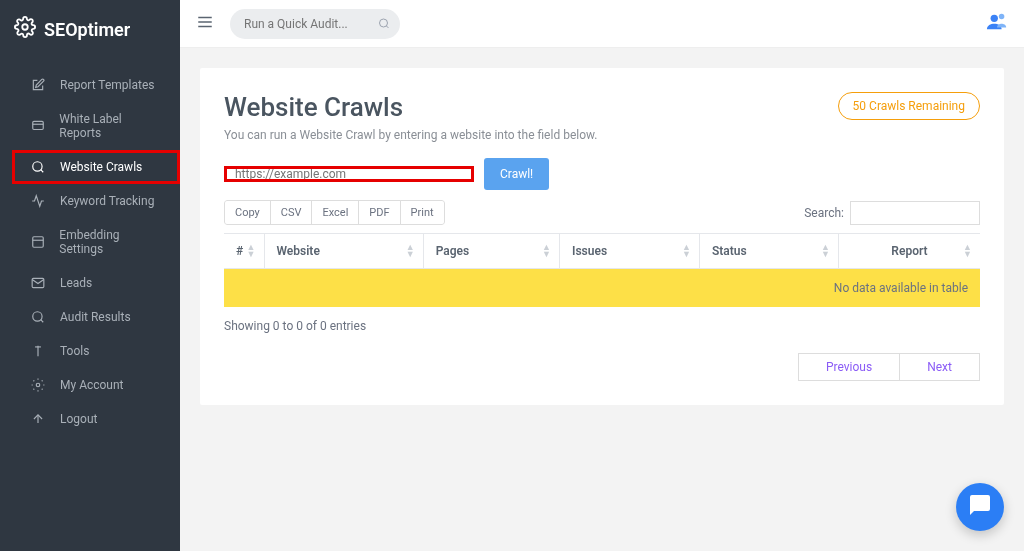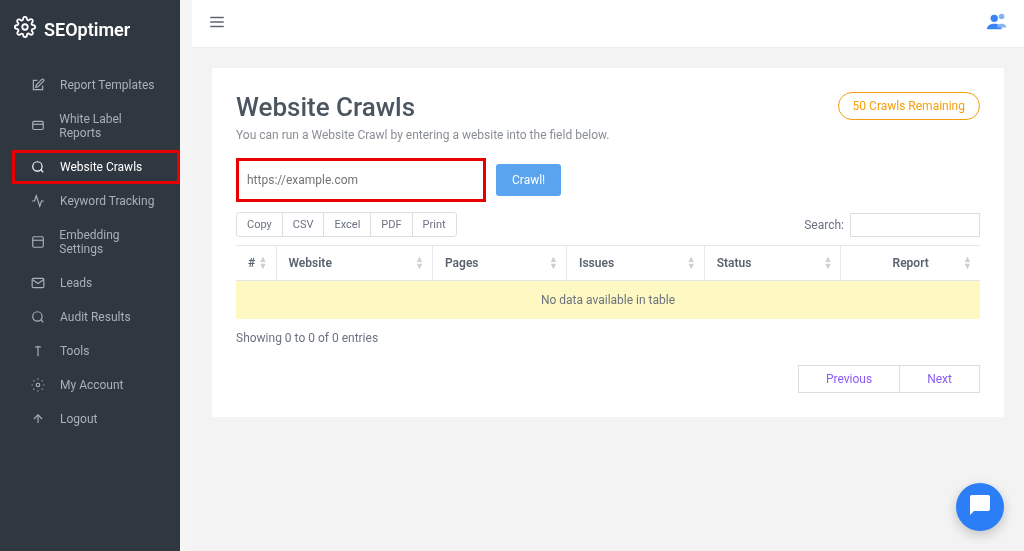--- a/index.html
+++ b/index.html
@@ -1,17 +1,17 @@
 <!DOCTYPE html>
 <html><head>
   <meta charset="utf-8">
   <style>
     * { margin: 0; padding: 0; box-sizing: border-box; font-family: -apple-system, BlinkMacSystemFont, "Segoe UI", Roboto, sans-serif; }
     body { width: 1024px; height: 551px; overflow: hidden; background: #f5f5f5; }
-    .layout { display: flex; height: 100%; gap: 12px; }
+    .layout { display: flex; height: 100%; }
     .sidebar { width: 180px; background: #2f3741; color: #c5cad0; flex-shrink: 0; }
     .brand { display: flex; align-items: center; gap: 8px; padding: 16px 14px; border-bottom: 0; }
     .brand-text { color: #fff; font-size: 18px; font-weight: 600; }
     .brand-icon { color: #fff; }
     .nav { list-style: none; margin-top: 10px; margin-left: 12px; }
     .nav-item { display: flex; align-items: center; gap: 14px; padding: 10px 18px; font-size: 12px; cursor: pointer; color: #a9b0b8; }
     .nav-item.active { background: #2f3741; color: #fff; outline: 3px solid #e60000; outline-offset: -3px; }
     .nav-item.active .nav-icon, .nav-item.active .nav-label { color: #fff; }
     .nav-icon { width: 16px; display: flex; justify-content: center; color: #a9b0b8; }
     .main { flex: 1; display: flex; flex-direction: column; background: #f3f3f3; }
@@ -22,36 +22,36 @@
     .top-search-icon { position: absolute; right: 10px; top: 50%; transform: translateY(-50%); color: #9ca3af; pointer-events: none; }
     .topbar-spacer { flex: 1; }
     .topbar-user { color: #3b82f6; }
     .content { flex: 1; padding: 20px; overflow: auto; }
     .panel { background: #fff; padding: 24px; border-radius: 2px; }
     .panel-head { display: flex; align-items: flex-start; justify-content: space-between; }
     .page-title { font-size: 26px; color: #4a5560; font-weight: 500; }
     .badge-remaining { border: 1px solid #f59e0b; color: #f59e0b; padding: 6px 14px; border-radius: 16px; font-size: 12px; }
     .subtitle { color: #8a8f96; font-size: 12px; margin-top: 6px; }
     .crawl-row { display: flex; align-items: center; gap: 10px; margin-top: 16px; }
-    .crawl-input { width: 250px; height: 44px; border: 3px solid #e60000; padding: 0 8px; font-size: 12px; color: #6b7280; outline: none; }
+    .crawl-input { width: 250px; height: 16px; border: 3px solid #e60000; padding: 0 8px; font-size: 12px; color: #6b7280; outline: none; }
     .crawl-btn { background: #5aa3ef; color: #fff; border: none; height: 32px; padding: 0 16px; font-size: 12px; border-radius: 3px; cursor: pointer; }
     .export-row { display: flex; align-items: center; margin-top: 10px; }
     .export-btns { display: flex; border-radius: 3px; overflow: hidden; }
     .export-btn { border: 1px solid #ddd; background: #fff; color: #6b7280; font-size: 11px; padding: 5px 10px; cursor: pointer; margin-left: -1px; }
     .export-btn:first-child { margin-left: 0; border-top-left-radius: 3px; border-bottom-left-radius: 3px; }
     .export-btn:last-child { border-top-right-radius: 3px; border-bottom-right-radius: 3px; text-align: center; }
     .table-search-wrap { margin-left: auto; display: flex; align-items: center; gap: 6px; font-size: 12px; color: #6b7280; }
     .table-search { width: 130px; height: 24px; border: 1px solid #ddd; padding: 0 6px; font-size: 12px; outline: none; }
     .data-table { width: 100%; border-collapse: collapse; margin-top: 8px; }
     .data-table th { text-align: left; font-size: 12px; font-weight: 600; color: #5a6470; padding: 10px 12px; border-top: 1px solid #e5e7eb; border-bottom: 1px solid #e5e7eb; position: relative; }
     .data-table th:not(:first-child) { border-left: 1px solid #e5e7eb; }
     .data-table th.report { text-align: center; }
     .sort-arrows { position: absolute; right: 8px; top: 50%; transform: translateY(-50%); color: #cbd0d6; font-size: 12px; line-height: 7px; }
     .sort-arrows .up, .sort-arrows .down { display:block; font-size:9px; }
-    .data-table td.empty { text-align: center; font-size: 12px; color: #6b7280; padding: 12px; background: #fef9c3; }
+    .data-table td.empty { text-align: right; font-size: 12px; color: #6b7280; padding: 12px; background: #fde047; }
     .showing { font-size: 12px; color: #6b7280; margin-top: 12px; }
     .pagination { display: flex; justify-content: flex-end; margin-top: 20px; }
     .page-btn { border: 1px solid #ddd; background: #fff; color: #8b5cf6; font-size: 12px; padding: 6px 27px; cursor: pointer; text-align: center; }
     .page-btn + .page-btn { margin-left: -1px; }
     .chat-fab { position: fixed; right: 20px; bottom: 20px; width: 48px; height: 48px; border-radius: 50%; background: #2b7ef5; color: #fff; display: flex; align-items: center; justify-content: center; cursor: pointer; box-shadow: 0 4px 12px rgba(0,0,0,.2); }
   </style>
 </head>
 <body>
 
 <div class="layout">
@@ -160,20 +160,29 @@
 
   <div class="main">
     <div class="topbar">
       <span class="hamburger">
         <svg width="18" height="18" viewBox="0 0 24 24" fill="none" stroke="#5a6470" stroke-width="2">
             <line x1="3" y1="6" x2="21" y2="6"></line>
             <line x1="3" y1="12" x2="21" y2="12"></line>
             <line x1="3" y1="18" x2="21" y2="18"></line>
           </svg>
       </span>
+      <div class="search-wrap">
+        <input class="top-search" placeholder="Run a Quick Audit..." style="">
+        <span class="top-search-icon">
+          <svg width="12" height="12" viewBox="0 0 24 24" fill="none" stroke="currentColor" stroke-width="2">
+              <circle cx="11" cy="11" r="8"></circle>
+              <line x1="21" y1="21" x2="16.65" y2="16.65"></line>
+            </svg>
+        </span>
+      </div>
       <div class="topbar-spacer"></div>
       <span class="topbar-user">
         <svg width="22" height="22" viewBox="0 0 24 24" fill="#3b82f6">
             <circle cx="9" cy="8" r="4"></circle>
             <path d="M1 20c0-4 4-6 8-6s8 2 8 6"></path>
             <circle cx="17" cy="6" r="3" fill="#7fb4f8"></circle>
             <path d="M12 18c0-3 3-4 5-4s5 1 5 4" fill="#7fb4f8"></path>
           </svg>
       </span>
     </div>

